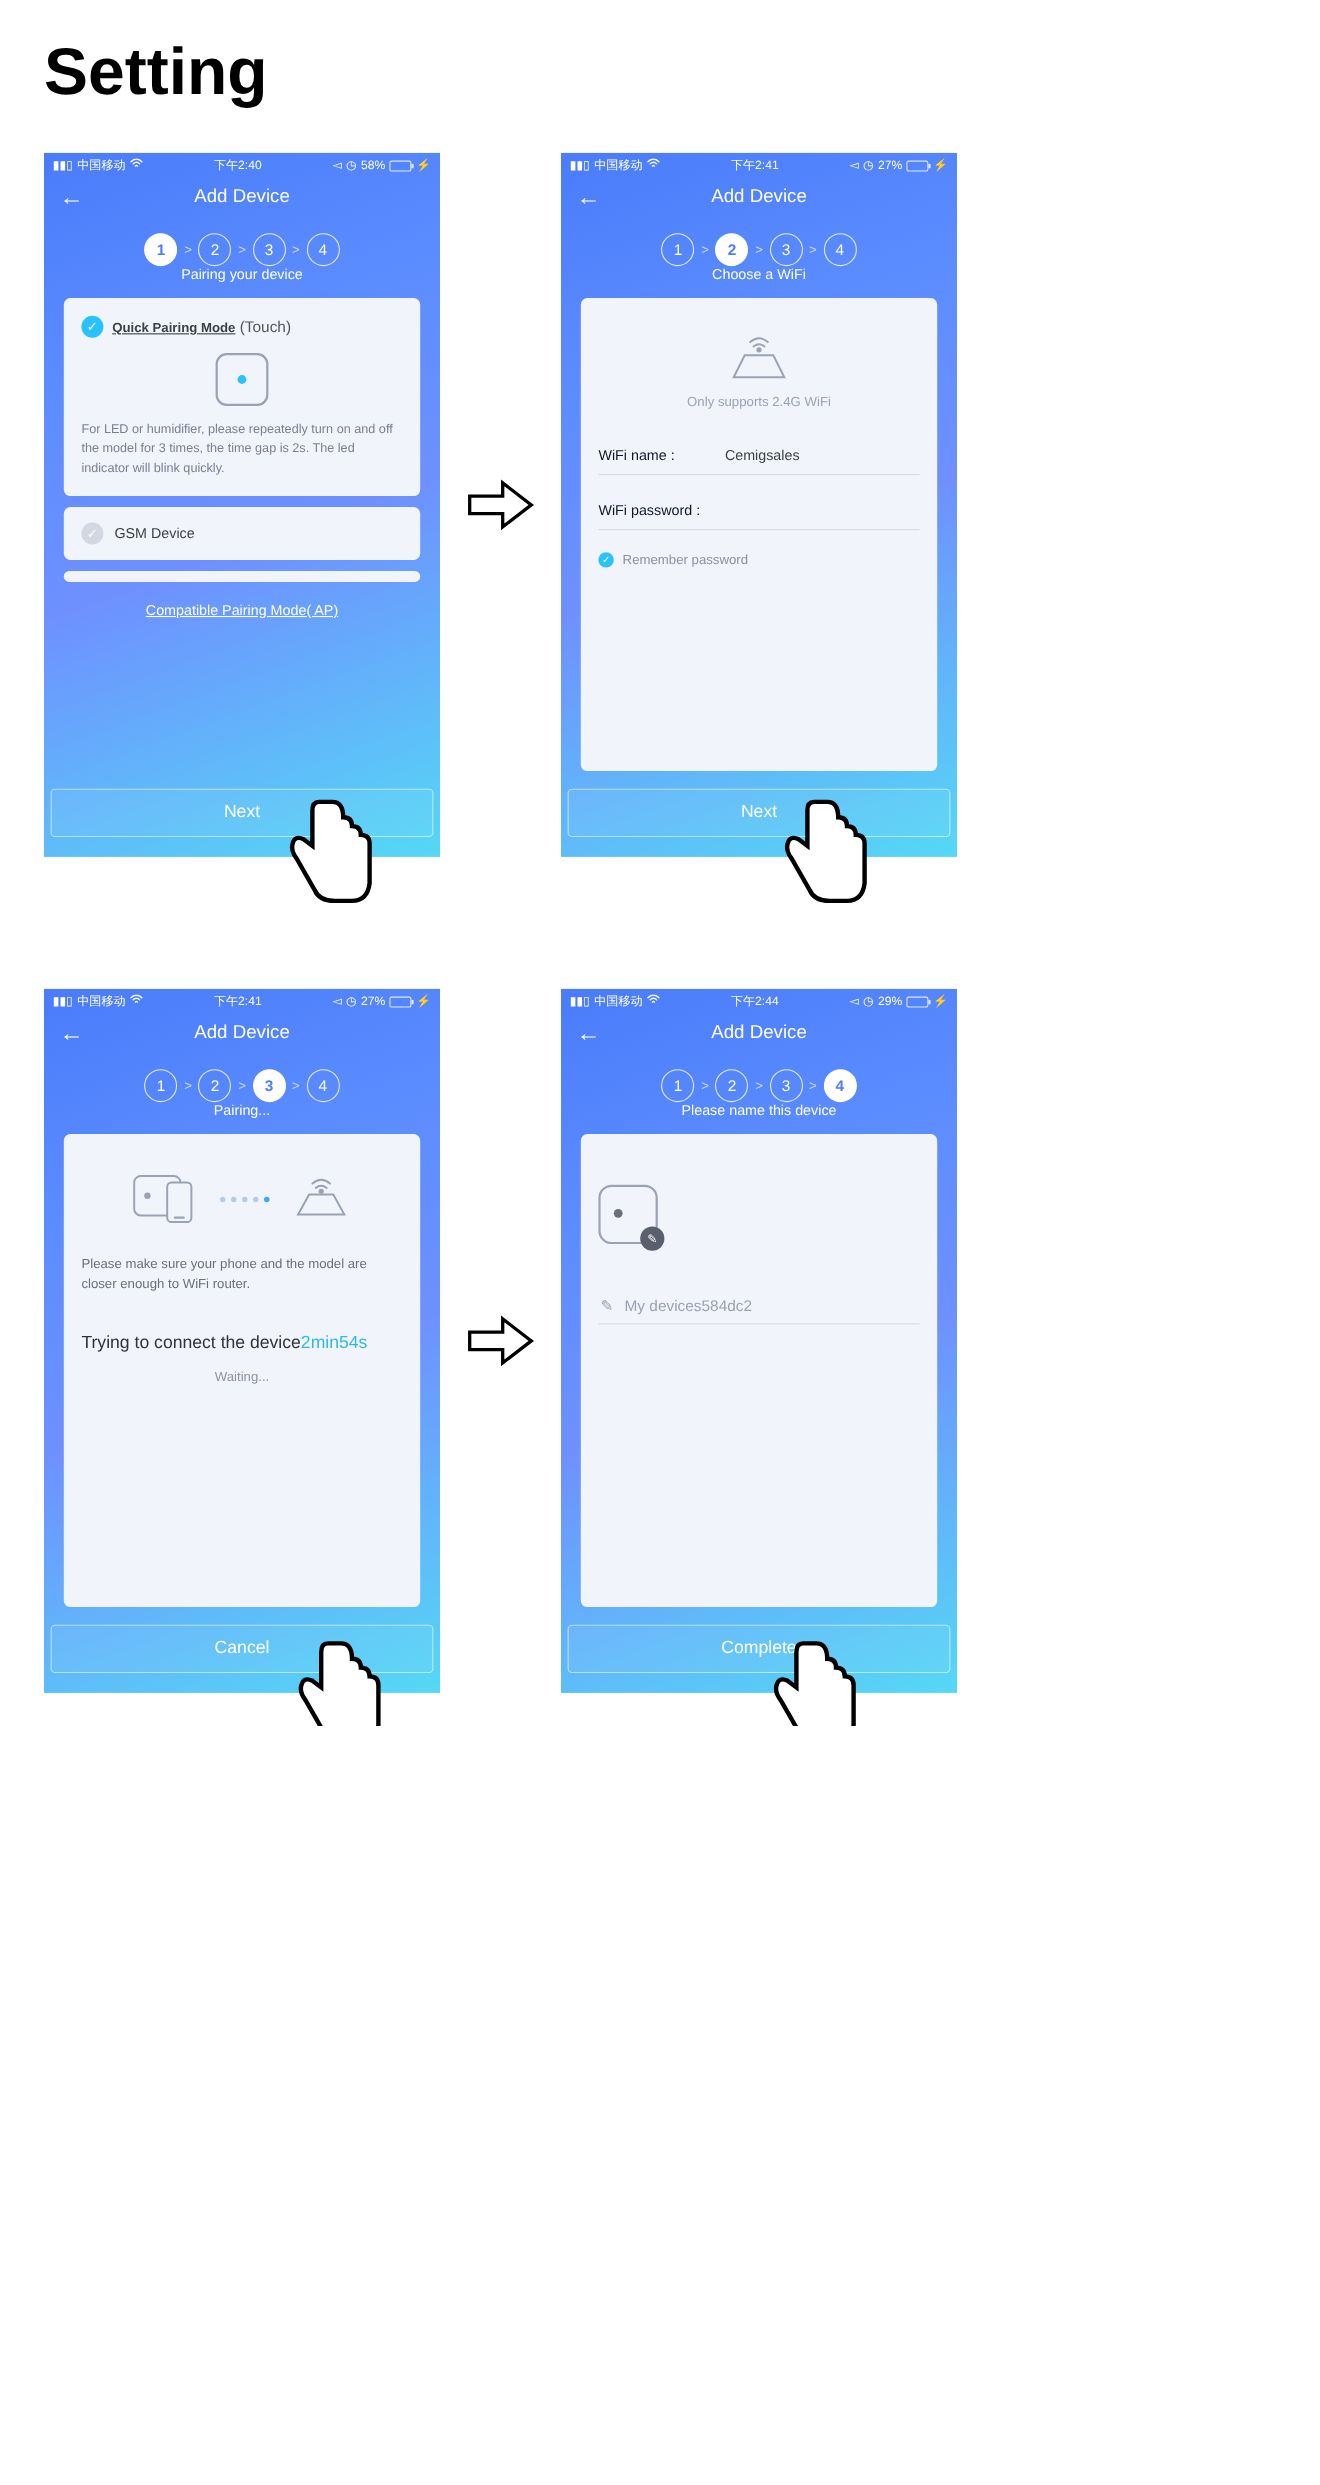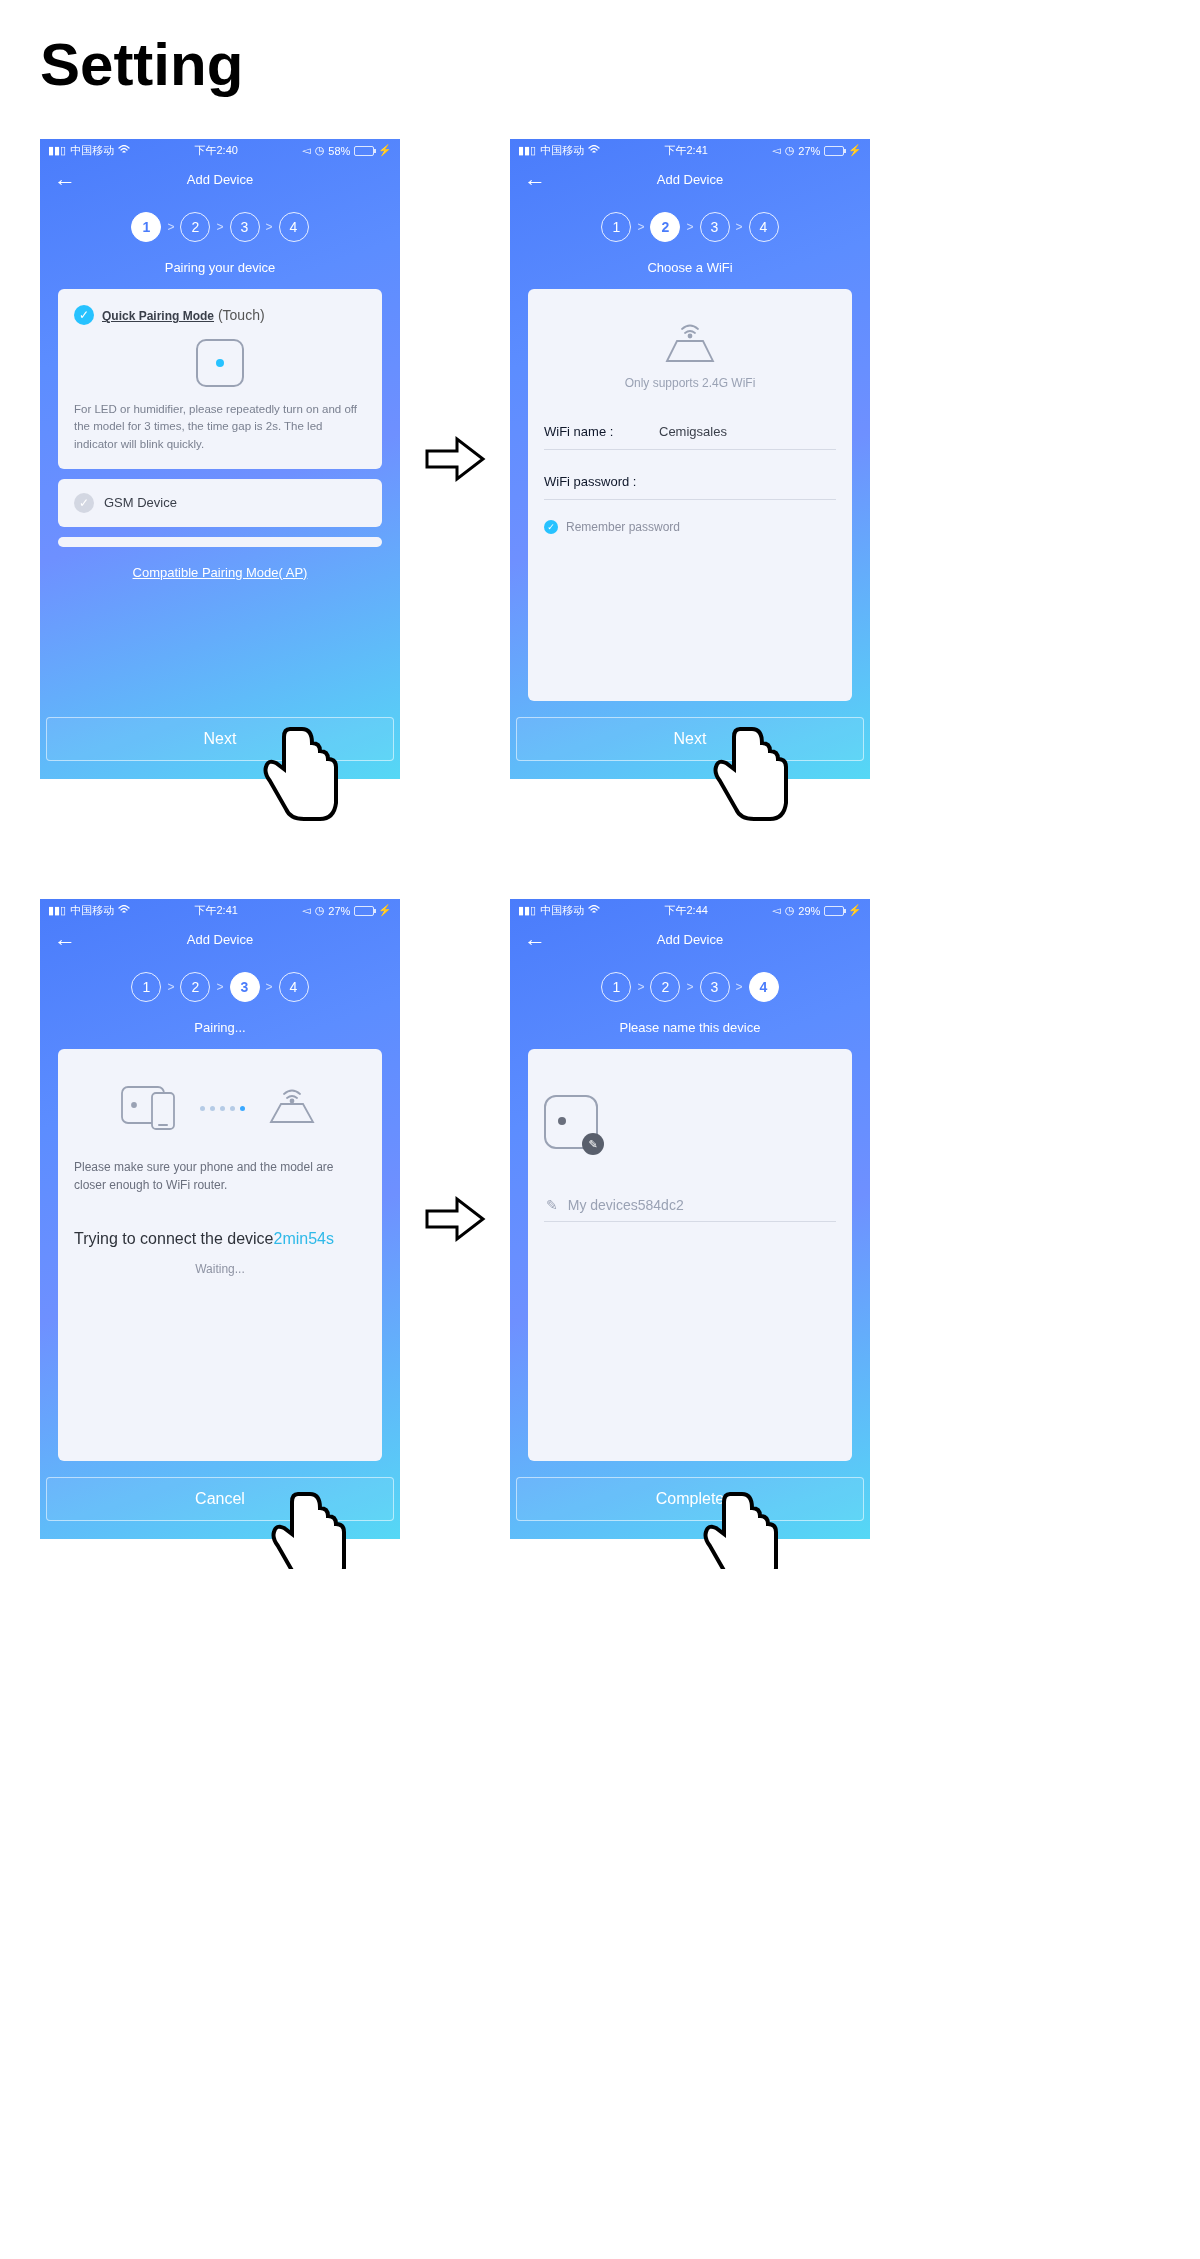--- a/index.html
+++ b/index.html
@@ -33,31 +33,31 @@
     font-size: 11px; padding: 4px 8px 2px; font-weight: 500;
   }
   .sb-left, .sb-right { display: flex; align-items: center; gap: 4px; }
   .battery {
     width: 20px; height: 10px; border: 1px solid rgba(255,255,255,.8); border-radius: 2px; position: relative;
   }
   .battery::after { content: ""; position: absolute; top: 2px; right: -3px; width: 2px; height: 4px; background: rgba(255,255,255,.8); }
   .battery .fill { background: #3cdc5a; height: 100%; }
   .nav { display: flex; align-items: center; padding: 8px 14px; position: relative; }
   .back { font-size: 22px; line-height: 1; }
-  .nav-title { position: absolute; left: 0; right: 0; text-align: center; font-size: 13px; }
+  .nav-title { position: absolute; left: 0; right: 0; text-align: center; font-size: 17px; }
   .steps { display: flex; justify-content: center; align-items: center; gap: 6px; margin-top: 14px; }
   .step {
     width: 30px; height: 30px; border-radius: 50%;
     border: 1.5px solid rgba(255,255,255,.85);
     display: flex; align-items: center; justify-content: center;
     font-size: 14px; color: #fff; background: transparent;
   }
   .step.active { background: #fff; color: #4a7cfb; border-color: #fff; font-weight: 600; }
   .step-sep { color: rgba(255,255,255,.7); font-size: 12px; }
-  .subtitle { text-align: center; font-size: 13px; margin-top: 18px; }
+  .subtitle { text-align: center; font-size: 13px; margin-top: 0; }
   .content { flex: 1; padding: 14px 18px 0; display: flex; flex-direction: column; }
   .card {
     background: #f2f4fb; border-radius: 6px; color: #3a3f4a;
     padding: 16px; font-size: 12px;
   }
   .card-title-row { display: flex; align-items: center; gap: 8px; margin-bottom: 14px; }
   .chk {
     width: 20px; height: 20px; border-radius: 50%;
     background: #27c2ff; display: flex; align-items: center; justify-content: center;
     color: #fff; font-size: 12px;

